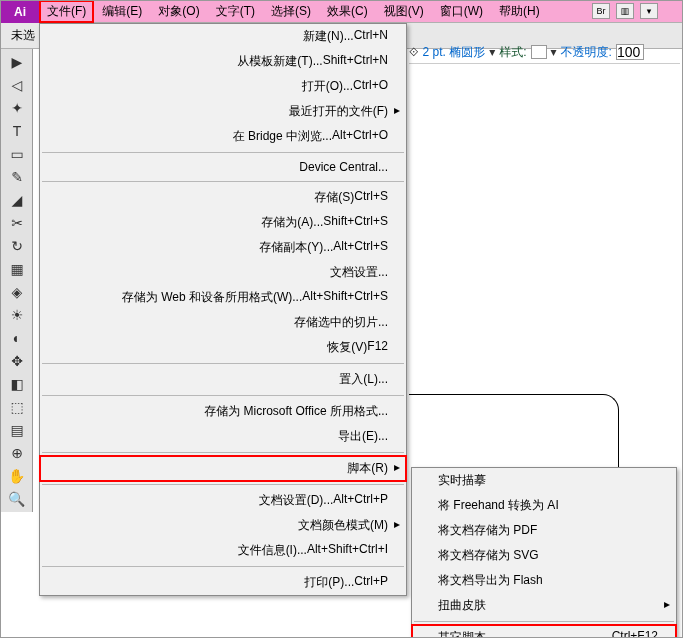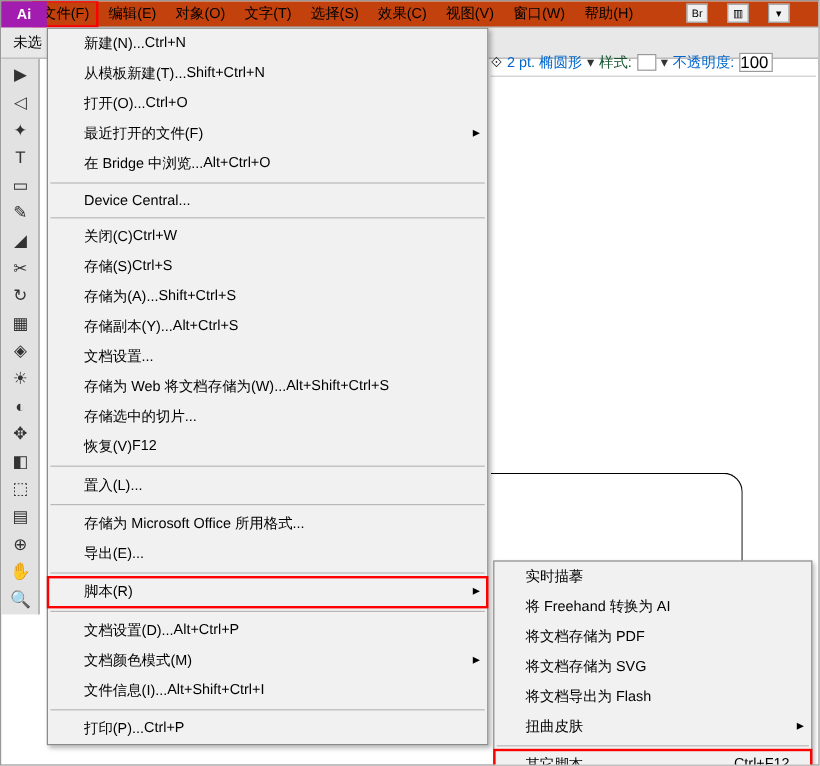--- a/index.html
+++ b/index.html
@@ -1,32 +1,32 @@
 <!DOCTYPE html>
 <html><head>
 <meta charset="utf-8">
 <style>
 *{margin:0;padding:0;box-sizing:border-box;font-family:"Microsoft YaHei",SimSun,sans-serif;font-size:12px}
 body{background:#fff;width:683px;height:638px;overflow:hidden;position:relative;border:1px solid #999}
-.menubar{display:flex;background:#c2410c;height:22px;align-items:center;padding-left:26px;border-bottom:1px solid #b0b0b0}
+.menubar{display:flex;background:#f9a8d4;height:22px;align-items:center;padding-left:38px;border-bottom:1px solid #b0b0b0}
 .menubar .mi{padding:3px 8px;cursor:default}
 .menubar .mi.first{outline:2px solid red;outline-offset:-2px}
 .app-icon{position:absolute;top:0;left:0;width:38px;height:22px;background:#a21caf;color:#fff;display:flex;align-items:center;justify-content:center;font-weight:bold}
-.br-block{position:absolute;top:2px;right:24px;display:flex;gap:16px}
+.br-block{position:absolute;top:2px;right:24px;display:flex;gap:6px}
 .br-btn{width:18px;height:16px;border:1px solid #999;background:#f0f0f0;display:flex;align-items:center;justify-content:center;font-size:9px}
 .toolbar2{position:absolute;top:22px;left:0;right:0;height:26px;background:#e8e8e8;border-bottom:1px solid #b0b0b0;display:flex;align-items:center;padding-left:10px;gap:6px}
 .below{position:absolute;top:40px;left:408px;right:2px;display:flex;align-items:center;gap:4px;font-size:11px;color:#333;height:22px}
 .below .lbl{color:#14532d}
 .below input{width:28px;height:16px;font-size:14px;border:1px solid #999}
 .below .link{color:#0066cc;}
 .swatch{width:16px;height:14px;border:1px solid #999;background:#fff}
 .toolbox{position:absolute;top:48px;left:0;width:32px;background:#e2e2e2;border-right:1px solid #999;display:flex;flex-direction:column;padding:2px;gap:1px}
 .toolbox .tool{width:28px;height:22px;display:flex;align-items:center;justify-content:center;font-size:14px;color:#333;border:1px solid transparent}
 .dropdown{position:absolute;top:22px;left:38px;width:368px;background:#f1f1f1;border:1px solid #8a8a8a;box-shadow:2px 2px 4px rgba(0,0,0,.3)}
-.dropdown .row{display:flex;justify-content:flex-start;padding:4px 18px 4px 30px;cursor:default;position:relative}
+.dropdown .row{display:flex;justify-content:flex-end;padding:4px 18px 4px 30px;cursor:default;position:relative}
 .dropdown .sep{height:1px;background:#b8b8b8;margin:3px 2px}
 .dropdown .arrow::after{content:"▸";position:absolute;right:6px}
 .dropdown .row.hl{outline:2px solid red;outline-offset:-1px}
 .submenu{position:absolute;top:466px;left:410px;width:266px;background:#f1f1f1;border:1px solid #8a8a8a;box-shadow:2px 2px 4px rgba(0,0,0,.3)}
 .submenu .row{display:flex;justify-content:space-between;padding:4px 18px 4px 26px;cursor:default;position:relative}
 .submenu .row.arrow::after{content:"▸";position:absolute;right:6px}
 .submenu .sep{height:1px;background:#b8b8b8;margin:3px 2px}
 .submenu .row.hl{outline:2px solid red;outline-offset:-1px}
 .canvas-area{position:absolute;top:62px;left:408px;right:2px;bottom:2px;background:#fff;border-top:1px solid #ccc}
 .canvas-shape{position:absolute;top:330px;left:0;width:210px;height:170px;border:1px solid #000;border-bottom:none;border-left:none;border-radius:0 16px 0 0}
@@ -114,41 +114,37 @@
       <span>在 Bridge 中浏览...</span>
       <span>Alt+Ctrl+O</span>
     </div>
     <div class="sep"></div>
     <div class="row">
       <span>Device Central...</span>
       <span></span>
     </div>
     <div class="sep"></div>
     <div class="row">
-      <span>关闭(C)</span>
-      <span>Ctrl+W</span>
-    </div>
-    <div class="row">
       <span>存储(S)</span>
       <span>Ctrl+S</span>
     </div>
     <div class="row">
       <span>存储为(A)...</span>
       <span>Shift+Ctrl+S</span>
     </div>
     <div class="row">
       <span>存储副本(Y)...</span>
       <span>Alt+Ctrl+S</span>
     </div>
     <div class="row">
       <span>文档设置...</span>
       <span></span>
     </div>
     <div class="row">
-      <span>存储为 Web 将文档存储为(W)...</span>
+      <span>存储为 Web 和设备所用格式(W)...</span>
       <span>Alt+Shift+Ctrl+S</span>
     </div>
     <div class="row">
       <span>存储选中的切片...</span>
       <span></span>
     </div>
     <div class="row">
       <span>恢复(V)</span>
       <span>F12</span>
     </div>

